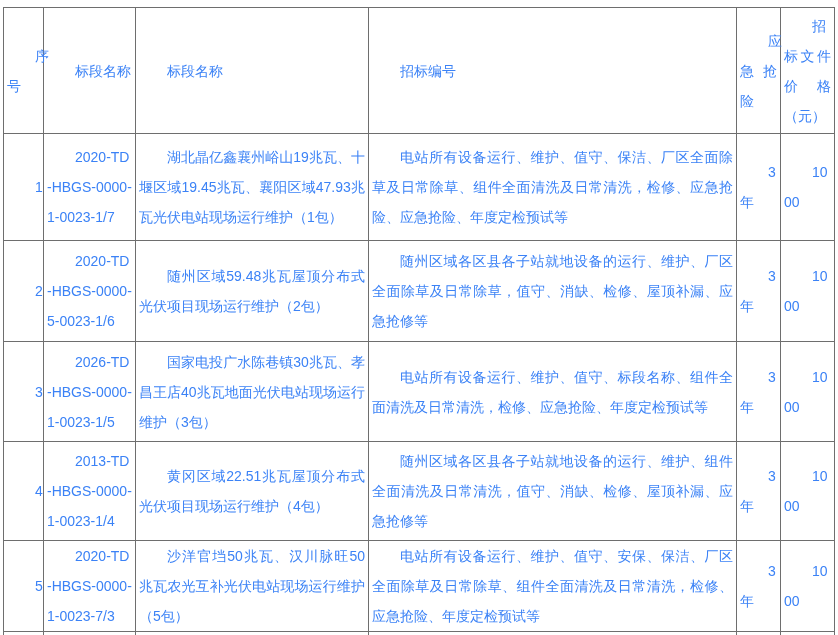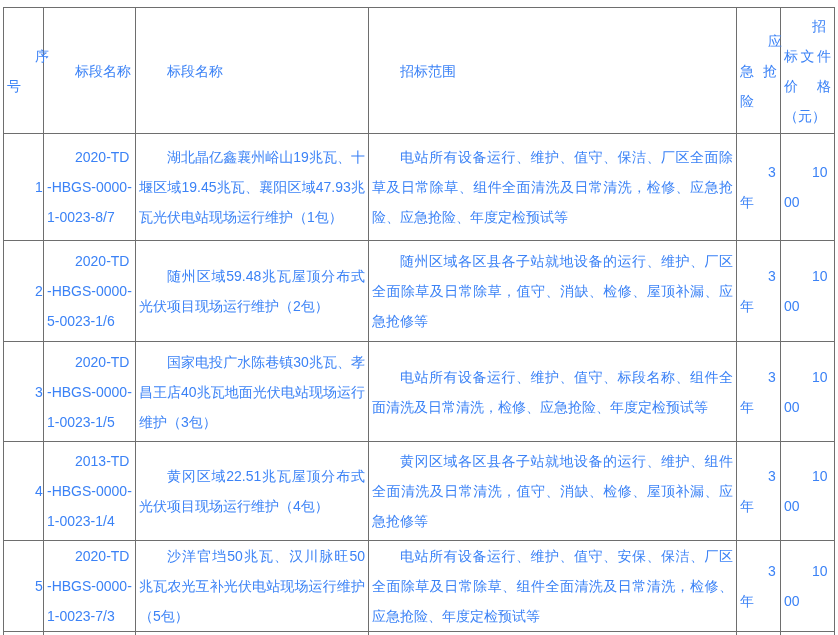--- a/index.html
+++ b/index.html
@@ -65,57 +65,57 @@
         <col class="c-name">
       <col class="c-scope">
         <col class="c-dur">
         <col class="c-price">
     </colgroup>
     <tbody>
       <tr class="r-head">
         <th>序号</th>
         <th>标段名称</th>
         <th>标段名称</th>
-        <th>招标范围</th>
+        <th>招标编号</th>
         <th>应急抢险</th>
         <th>招标文件价格（元）</th>
       </tr>
 
       <tr class="r-1">
         <td>1</td>
-        <td>2020-TD-HBGS-0000-1-0023-8/7</td>
+        <td>2020-TD-HBGS-0000-1-0023-1/7</td>
         <td>湖北晶亿鑫襄州峪山19兆瓦、十堰区域19.45兆瓦、襄阳区域47.93兆瓦光伏电站现场运行维护（1包）</td>
         <td>电站所有设备运行、维护、值守、保洁、厂区全面除草及日常除草、组件全面清洗及日常清洗，检修、应急抢险、应急抢险、年度定检预试等</td>
         <td>3年</td>
         <td>1000</td>
       </tr>
 
       <tr class="r-2">
         <td>2</td>
         <td>2020-TD-HBGS-0000-5-0023-1/6</td>
         <td>随州区域59.48兆瓦屋顶分布式光伏项目现场运行维护（2包）</td>
         <td>随州区域各区县各子站就地设备的运行、维护、厂区全面除草及日常除草，值守、消缺、检修、屋顶补漏、应急抢修等</td>
         <td>3年</td>
         <td>1000</td>
       </tr>
 
       <tr class="r-3">
         <td>3</td>
-        <td>2020-TD-HBGS-0000-1-0023-1/5</td>
+        <td>2026-TD-HBGS-0000-1-0023-1/5</td>
         <td>国家电投广水陈巷镇30兆瓦、孝昌王店40兆瓦地面光伏电站现场运行维护（3包）</td>
         <td>电站所有设备运行、维护、值守、标段名称、组件全面清洗及日常清洗，检修、应急抢险、年度定检预试等</td>
         <td>3年</td>
         <td>1000</td>
       </tr>
 
       <tr class="r-4">
         <td>4</td>
         <td>2013-TD-HBGS-0000-1-0023-1/4</td>
         <td>黄冈区域22.51兆瓦屋顶分布式光伏项目现场运行维护（4包）</td>
-        <td>黄冈区域各区县各子站就地设备的运行、维护、组件全面清洗及日常清洗，值守、消缺、检修、屋顶补漏、应急抢修等</td>
+        <td>随州区域各区县各子站就地设备的运行、维护、组件全面清洗及日常清洗，值守、消缺、检修、屋顶补漏、应急抢修等</td>
         <td>3年</td>
         <td>1000</td>
       </tr>
 
       <tr class="r-5">
         <td>5</td>
         <td>2020-TD-HBGS-0000-1-0023-7/3</td>
         <td>沙洋官垱50兆瓦、汉川脉旺50兆瓦农光互补光伏电站现场运行维护（5包）</td>
         <td>电站所有设备运行、维护、值守、安保、保洁、厂区全面除草及日常除草、组件全面清洗及日常清洗，检修、应急抢险、年度定检预试等</td>
         <td>3年</td>

